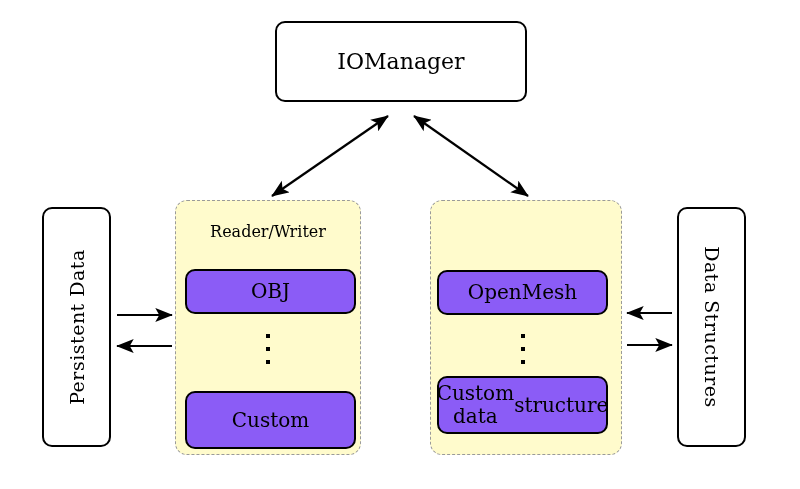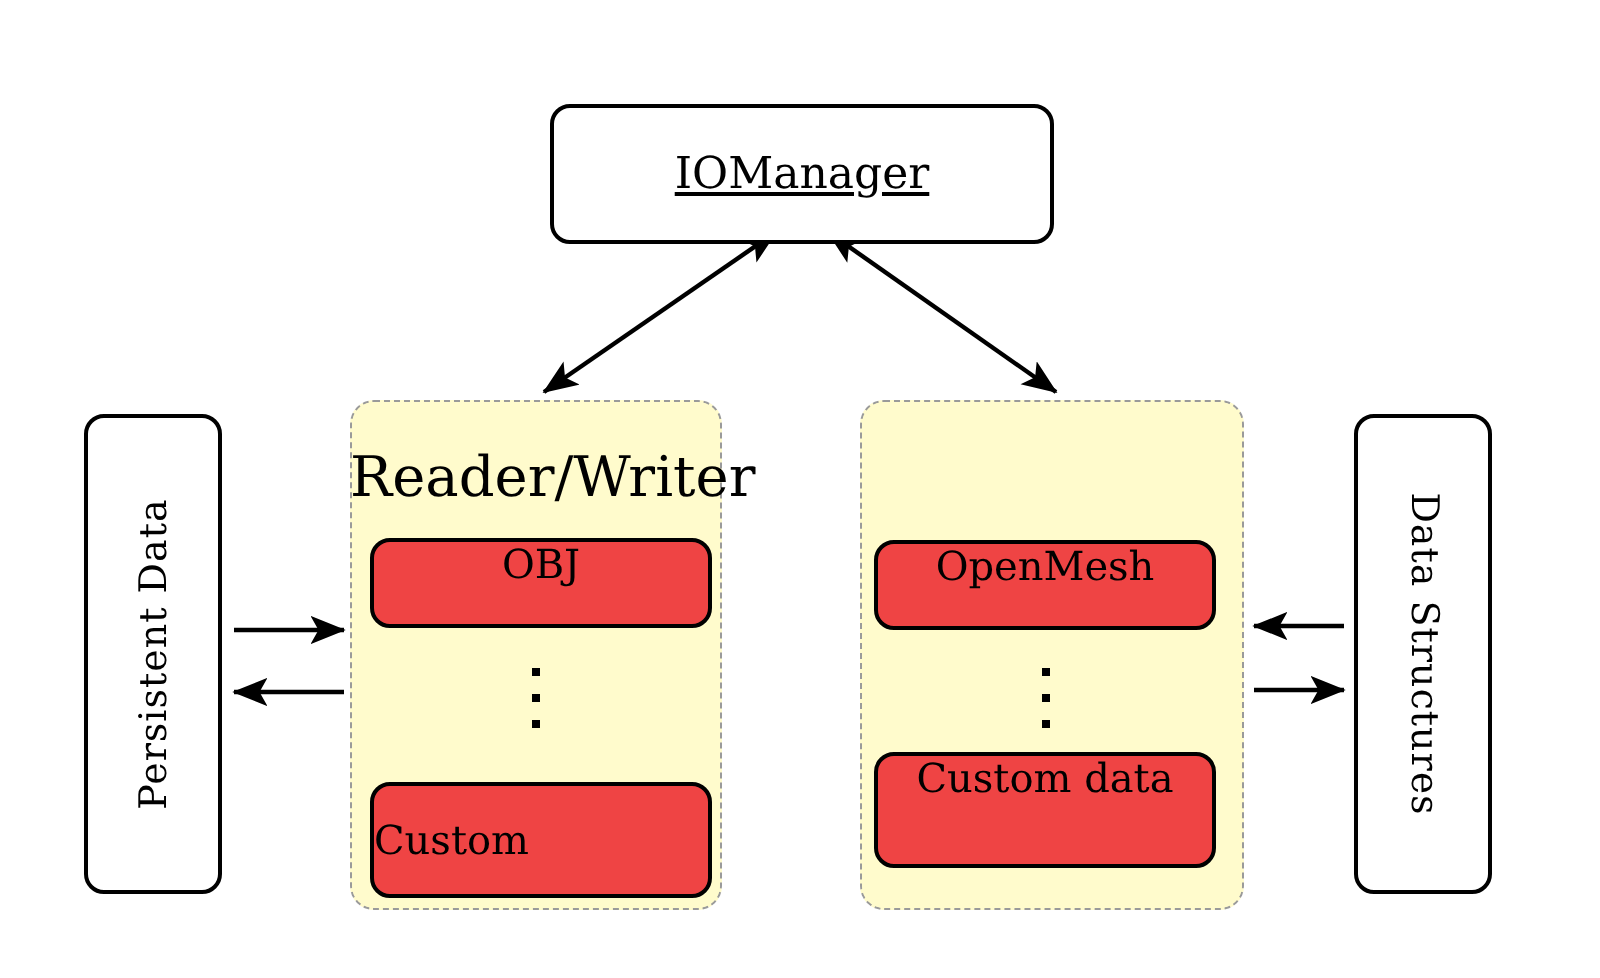--- a/index.html
+++ b/index.html
@@ -36,23 +36,23 @@
     border: 1.6px dashed #9a9a9a;
     border-radius: 12px;
     background: #FFFBCC;
   }
 
   .inner-box {
     position: absolute;
     box-sizing: border-box;
     border: 2.5px solid #000000;
     border-radius: 10px;
-    background: #ef4444;
+    background: #8b5cf6;
     display: flex;
-    align-items: flex-start;
+    align-items: center;
     justify-content: center;
     text-align: center;
     line-height: 1.15;
     color: #000000;
   }
 
   .panel-title {
     position: absolute;
     text-align: center;
     color: #000000;
@@ -86,21 +86,21 @@
   #arrows {
     position: absolute;
     left: 0;
     top: 0;
     width: 800px;
     height: 489px;
     pointer-events: none;
   }
 
   .t-io      { font-size: 22px; }
-  .t-panel   { font-size: 28px; }
+  .t-panel   { font-size: 16px; }
   .t-inner   { font-size: 20px; }
   .t-side    { font-size: 19px; letter-spacing: 0.5px; }
 </style>
 </head>
 <body>
 
 <div id="canvas">
 
   <svg id="arrows" viewBox="0 0 800 489" xmlns="http://www.w3.org/2000/svg">
     <defs>
@@ -118,21 +118,21 @@
 
     <line x1="117" y1="315" x2="172" y2="315" stroke="#000000" stroke-width="2.2" marker-end="url(#ah)"></line>
 
     <line x1="172" y1="346" x2="117" y2="346" stroke="#000000" stroke-width="2.2" marker-end="url(#ah)"></line>
 
     <line x1="672" y1="313" x2="627" y2="313" stroke="#000000" stroke-width="2.2" marker-end="url(#ah)"></line>
 
     <line x1="627" y1="345" x2="672" y2="345" stroke="#000000" stroke-width="2.2" marker-end="url(#ah)"></line>
   </svg>
 
-  <div class="solid-box t-io" style="left:275px; top:52px; width:252px; height:70px;text-decoration:underline;">
+  <div class="solid-box t-io" style="left:275px; top:21px; width:252px; height:81px;">
     <span>IOManager</span>
   </div>
 
   <div class="solid-box" style="left:42px; top:207px; width:69px; height:240px;">
     <span class="vbox-label rot-ccw t-side">Persistent Data</span>
   </div>
 
   <div class="solid-box" style="left:677px; top:207px; width:69px; height:240px;">
     <span class="vbox-label rot-cw t-side">Data Structures</span>
   </div>
@@ -163,15 +163,16 @@
   </div>
 
   <div class="vdots" style="left:521px; top:334px; width:4px; height:30px;">
     <i></i>
       <i></i>
       <i></i>
   </div>
 
   <div class="inner-box t-inner" style="left:437px; top:376px; width:171px; height:58px; ">
     <span>Custom data</span>
+    <span>structure</span>
   </div>
 
 </div>
 
 </body></html>

